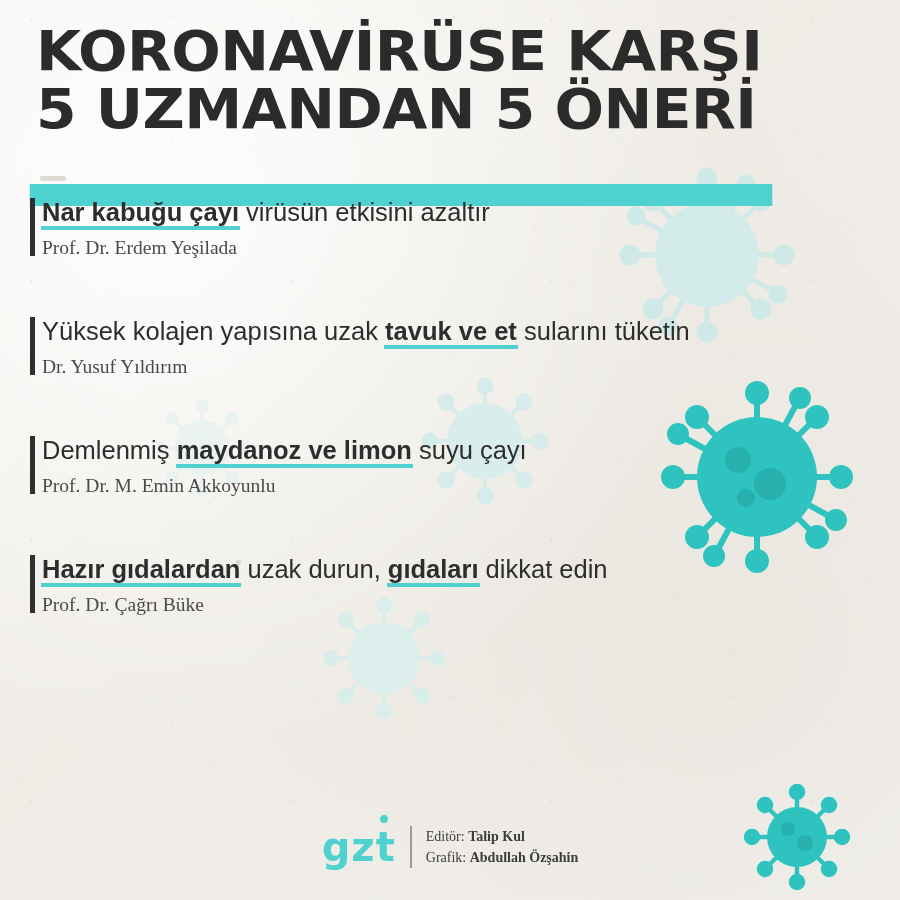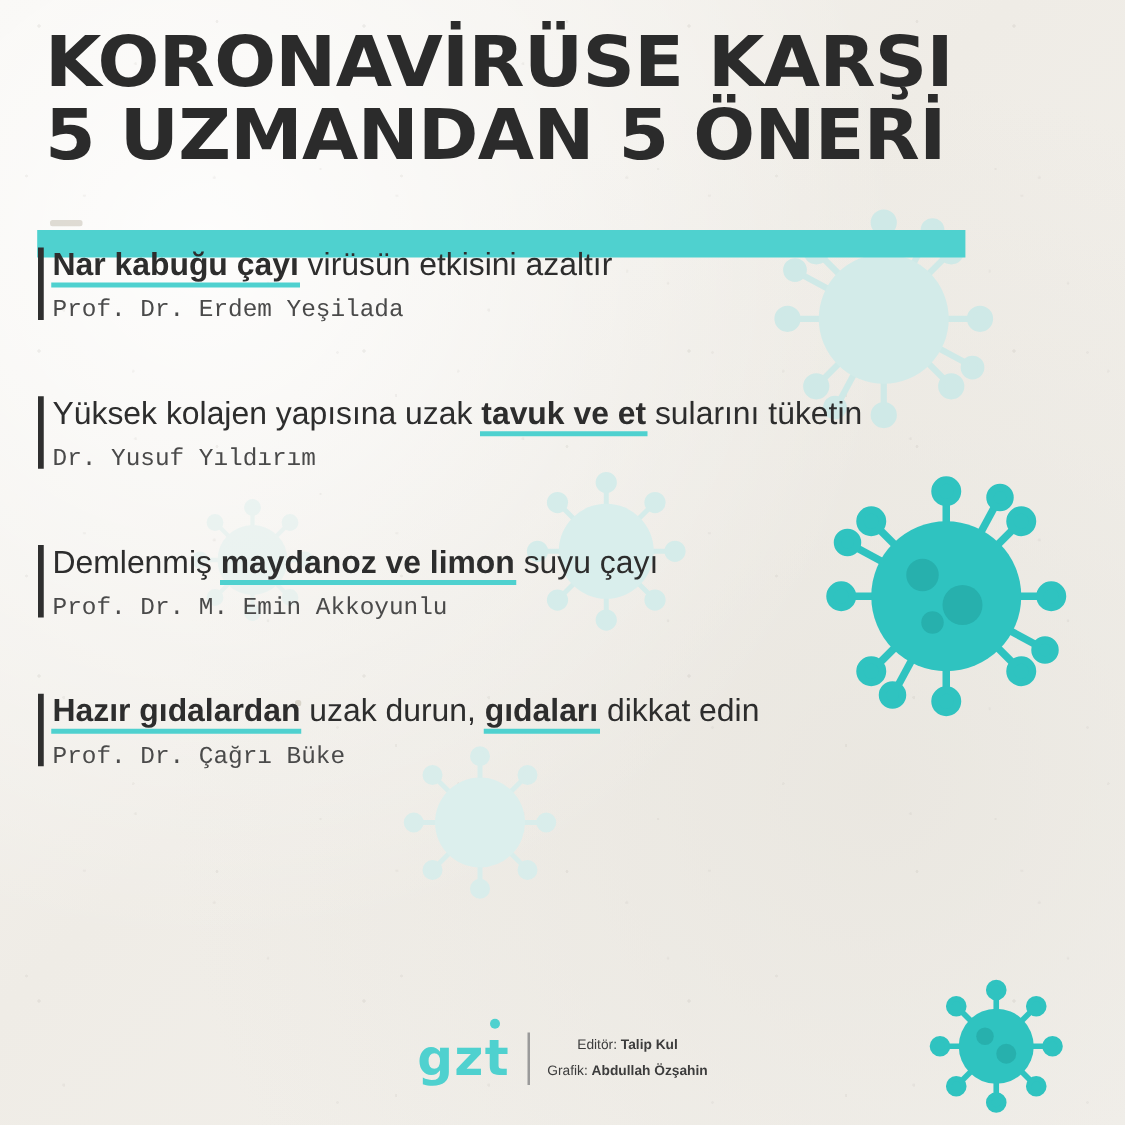--- a/index.html
+++ b/index.html
@@ -137,21 +137,21 @@
     right: -1px;
     bottom: -1px;
     height: 4px;
     background: #4fd1cf;
   }
   .tip-author {
     margin-top: 7px;
     font-size: 19.5px;
     line-height: 24px;
     color: #4a4a4a;
-    font-family: Liberation Mono, monospace;
+    font-family: Liberation Serif, serif;
   }
 
   
   .footer {
     position: absolute;
     left: 0;
     right: 0;
     bottom: 32px;
     display: flex;
     justify-content: center;
@@ -181,25 +181,24 @@
     height: 8px;
     border-radius: 50%;
     background: #4fd1cf;
   }
   .footer-div {
     width: 2px;
     height: 42px;
     background: #9a9a9a;
   }
   .credits {
-    font-family: Liberation Sans, sans-serif;
-    font-size: 11px;
+    font-family: Liberation Serif, serif;
+    font-size: 14px;
     line-height: 21px;
     color: #3c3c3c;
-    text-align: center;
   }
   .credits b { font-weight: 700; }
 </style>
 </head>
 <body>
 
 <div class="poster">
 
   <div class="grain"></div>
   <div class="fleck" style="left:40px; top:176px; width:26px; height:5px;"></div>

